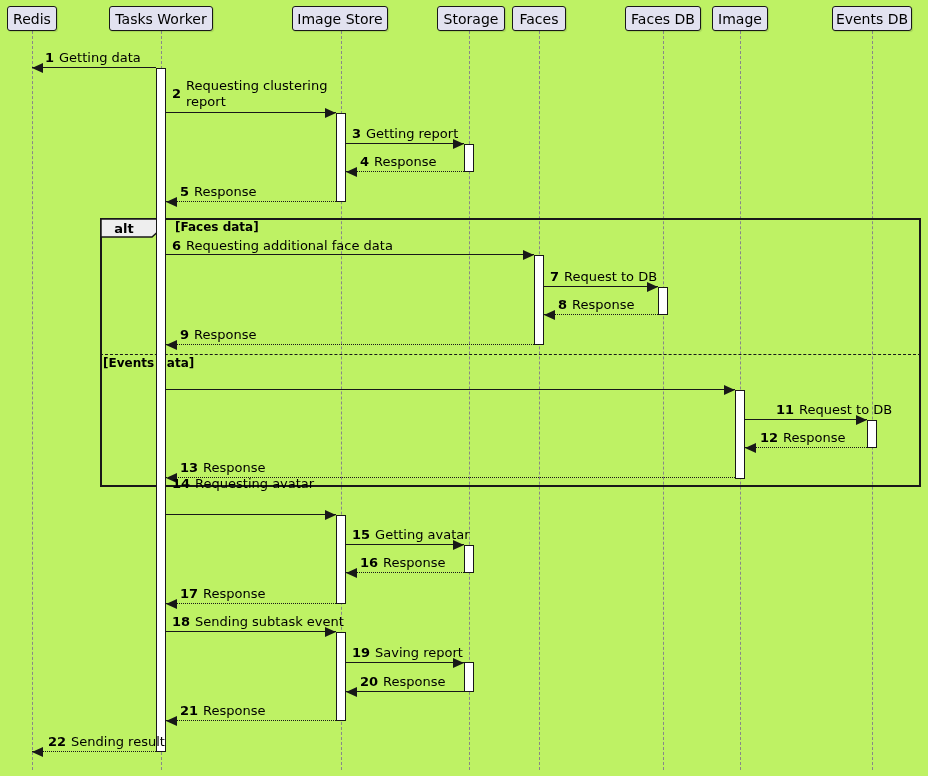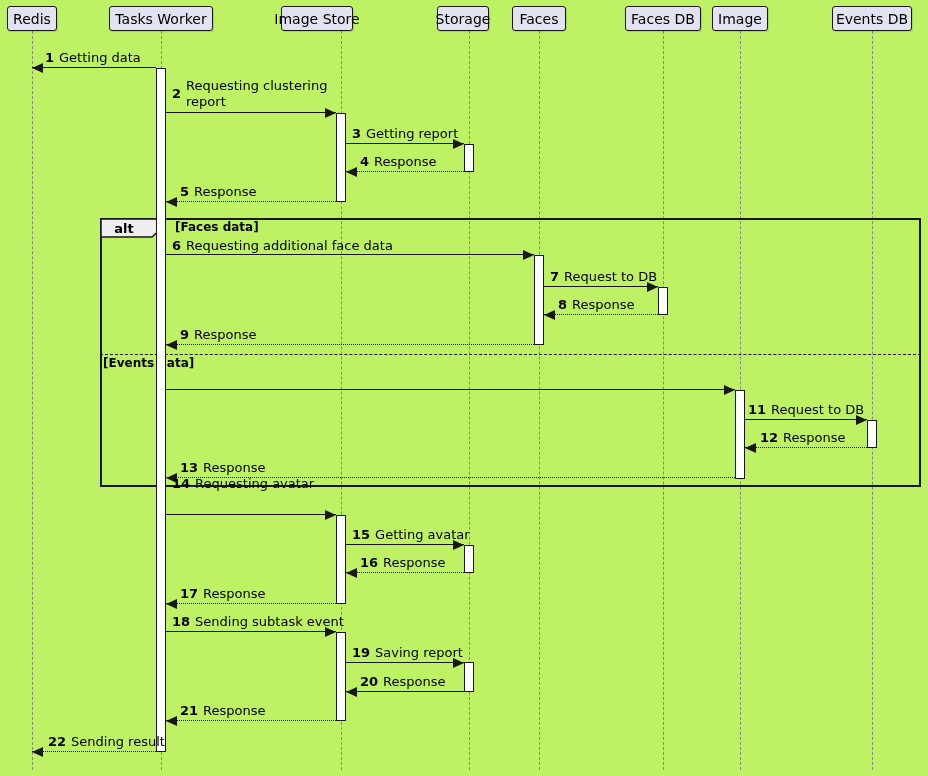--- a/index.html
+++ b/index.html
@@ -87,24 +87,24 @@
     <div class="lifeline" style="left: 539px; top: 31px; height: 739px;"></div>
     <div class="lifeline" style="left: 663px; top: 31px; height: 739px;"></div>
     <div class="lifeline" style="left: 740px; top: 31px; height: 739px;"></div>
     <div class="lifeline" style="left: 872px; top: 31px; height: 739px;"></div>
     <div class="participant" style="left: 7px; width: 50px;">
       <span>Redis</span>
     </div>
     <div class="participant" style="left: 109px; width: 104px;">
       <span>Tasks Worker</span>
     </div>
-    <div class="participant" style="left: 281px; width: 72px;">
+    <div class="participant" style="left: 292px; width: 96px;">
       <span>Image Store</span>
     </div>
-    <div class="participant" style="left: 437px; width: 52px;">
+    <div class="participant" style="left: 437px; width: 68px;">
       <span>Storage</span>
     </div>
     <div class="participant" style="left: 512px; width: 54px;">
       <span>Faces</span>
     </div>
     <div class="participant" style="left: 625px; width: 76px;">
       <span>Faces DB</span>
     </div>
     <div class="participant" style="left: 712px; width: 56px;">
       <span>Image</span>
@@ -182,21 +182,21 @@
     <div class="msg-line dashed" style="left: 166px; top: 344px; width: 368px;"></div>
     <div class="arrow-head left" style="top: 340px; left: 166px;"></div>
     <div class="msg-label" style="left: 180px; top: 327px;">
       <b>9</b>
       <span>Response</span>
     </div>
     <div class="msg-line solid" style="left: 166px; top: 389px; width: 569px;"></div>
     <div class="arrow-head right" style="top: 385px; left: 724px;"></div>
     <div class="msg-line solid" style="left: 745px; top: 419px; width: 122px;"></div>
     <div class="arrow-head right" style="top: 415px; left: 856px;"></div>
-    <div class="msg-label" style="left: 748px; top: 402px; text-align: right;">
+    <div class="msg-label" style="left: 776px; top: 402px; text-align: right;">
       <b>11</b>
       <span>Request to DB</span>
     </div>
     <div class="msg-line dashed" style="left: 745px; top: 447px; width: 122px;"></div>
     <div class="arrow-head left" style="top: 443px; left: 745px;"></div>
     <div class="msg-label" style="left: 760px; top: 430px;">
       <b>12</b>
       <span>Response</span>
     </div>
     <div class="msg-line dashed" style="left: 166px; top: 477px; width: 569px;"></div>

